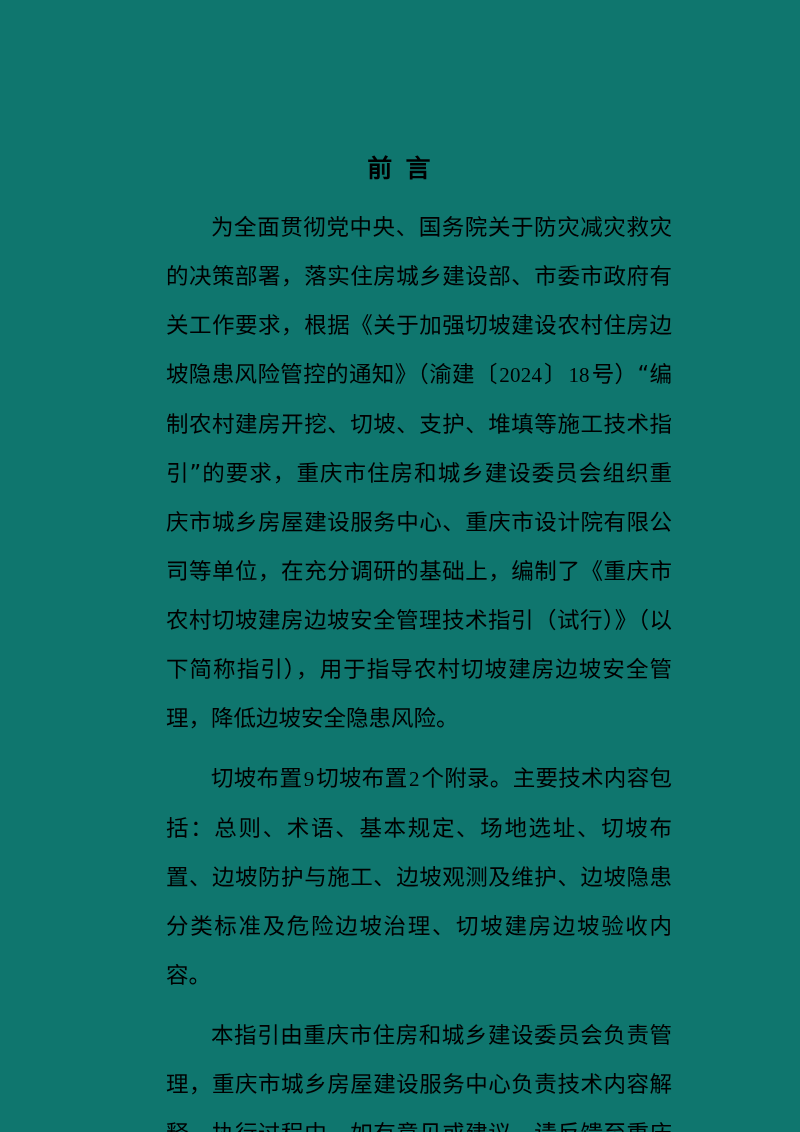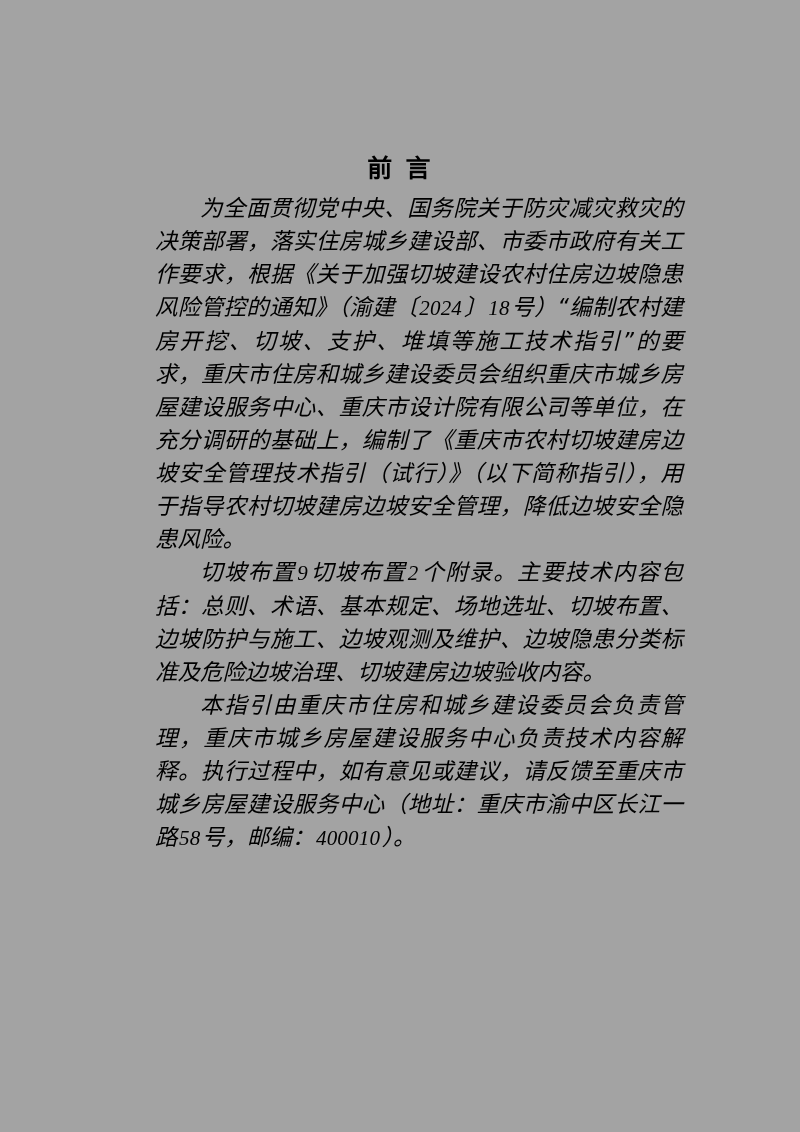--- a/index.html
+++ b/index.html
@@ -38,44 +38,43 @@
   }
 
   .body-block {
     position: absolute;
     left: 155px;
     top: 192px;
     width: 528px;
   }
 
   .para {
-    margin: 0;
+    margin: 11px;
     font-size: 22.5px;
-    line-height: 33px;
+    line-height: 49px;
     text-align: justify;
     text-justify: inter-ideograph;
     text-indent: 2em;
     font-family: "DejaVu Sans", "Liberation Sans", sans-serif;
     word-break: break-all;
     letter-spacing: 0;
-    font-style: italic;
   }
 
   
   .num {
     font-family: "Liberation Serif", "DejaVu Serif", serif;
     font-size: 21px;
     padding: 0 1.5px;
     letter-spacing: 0.2px;
   }
 </style>
 </head>
 <body style="color: rgb(0, 0, 0);">
 
-<div class="page" style="background: #a3a3a3;">
+<div class="page" style="background: #0f766e;">
 
   <h1 class="doc-title">前 言</h1>
 
   <div class="body-block">
 
     <p class="para"><span>为全面贯彻党中央、国务院关于防灾减灾救灾的决策部署，落实住房城乡建设部、市委市政府有关工作要求，根据《关于加强切坡建设农村住房边坡隐患风险管控的通知》（渝建〔</span><span class="num">2024</span><span>〕</span><span class="num">18</span><span>号）“编制农村建房开挖、切坡、支护、堆填等施工技术指引”的要求，重庆市住房和城乡建设委员会组织重庆市城乡房屋建设服务中心、重庆市设计院有限公司等单位，在充分调研的基础上，编制了《重庆市农村切坡建房边坡安全管理技术指引（试行）》（以下简称指引），用于指导农村切坡建房边坡安全管理，降低边坡安全隐患风险。</span></p>
 
     <p class="para"><span>切坡布置</span><span class="num">9</span><span>切坡布置</span><span class="num">2</span><span>个附录。主要技术内容包括：总则、术语、基本规定、场地选址、切坡布置、边坡防护与施工、边坡观测及维护、边坡隐患分类标准及危险边坡治理、切坡建房边坡验收内容。</span></p>
 
     <p class="para"><span>本指引由重庆市住房和城乡建设委员会负责管理，重庆市城乡房屋建设服务中心负责技术内容解释。执行过程中，如有意见或建议，请反馈至重庆市城乡房屋建设服务中心（地址：重庆市渝中区长江一路</span><span class="num">58</span><span>号，邮编：</span><span class="num">400010</span><span>）。</span></p>

